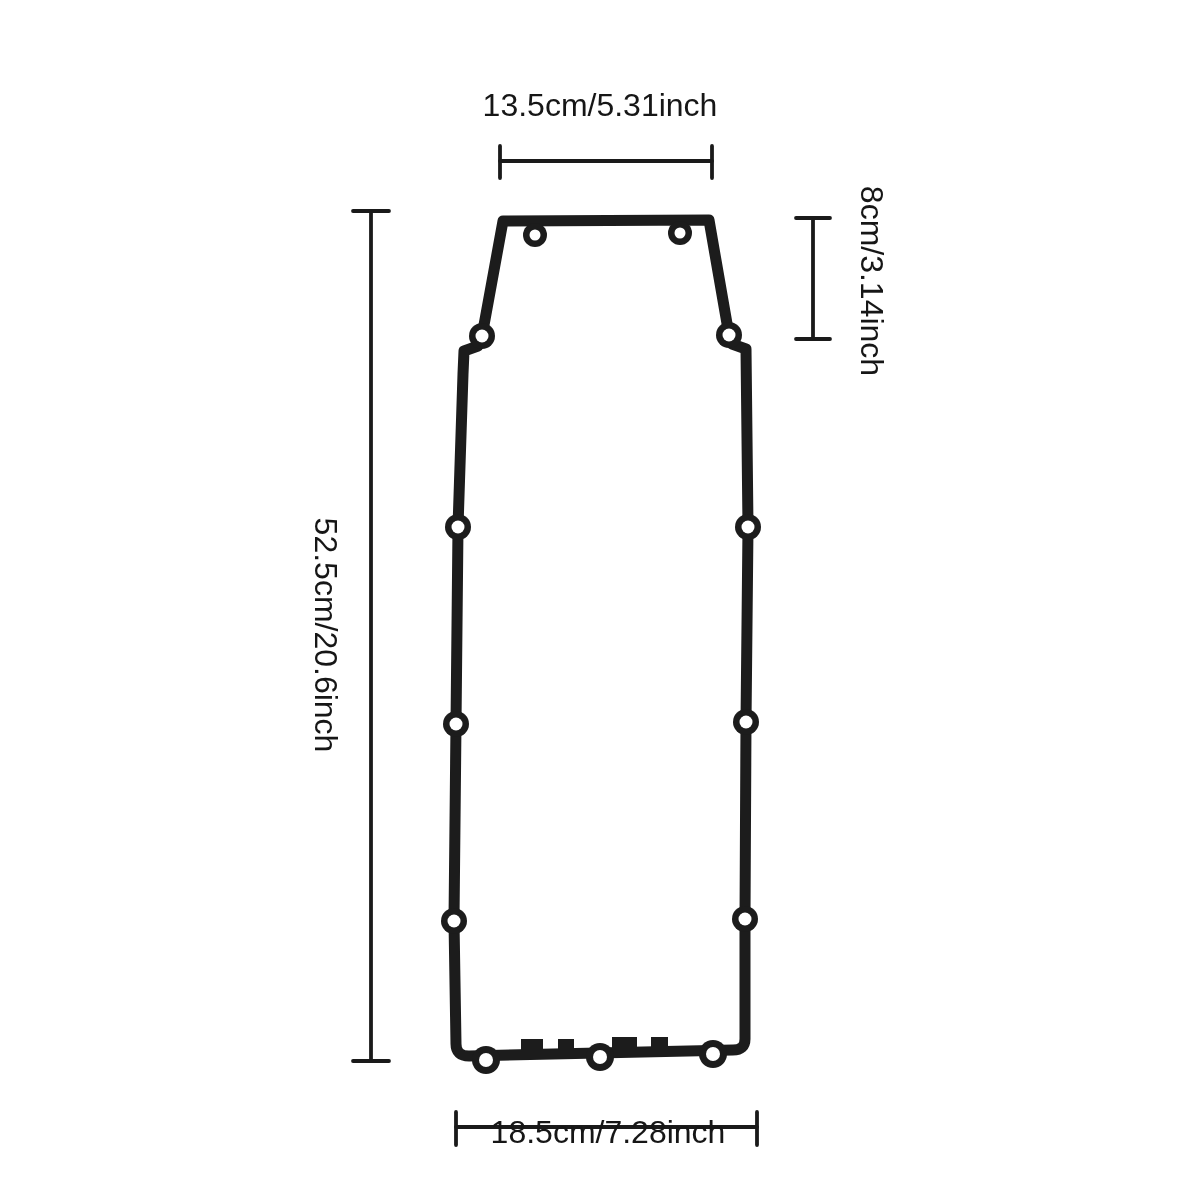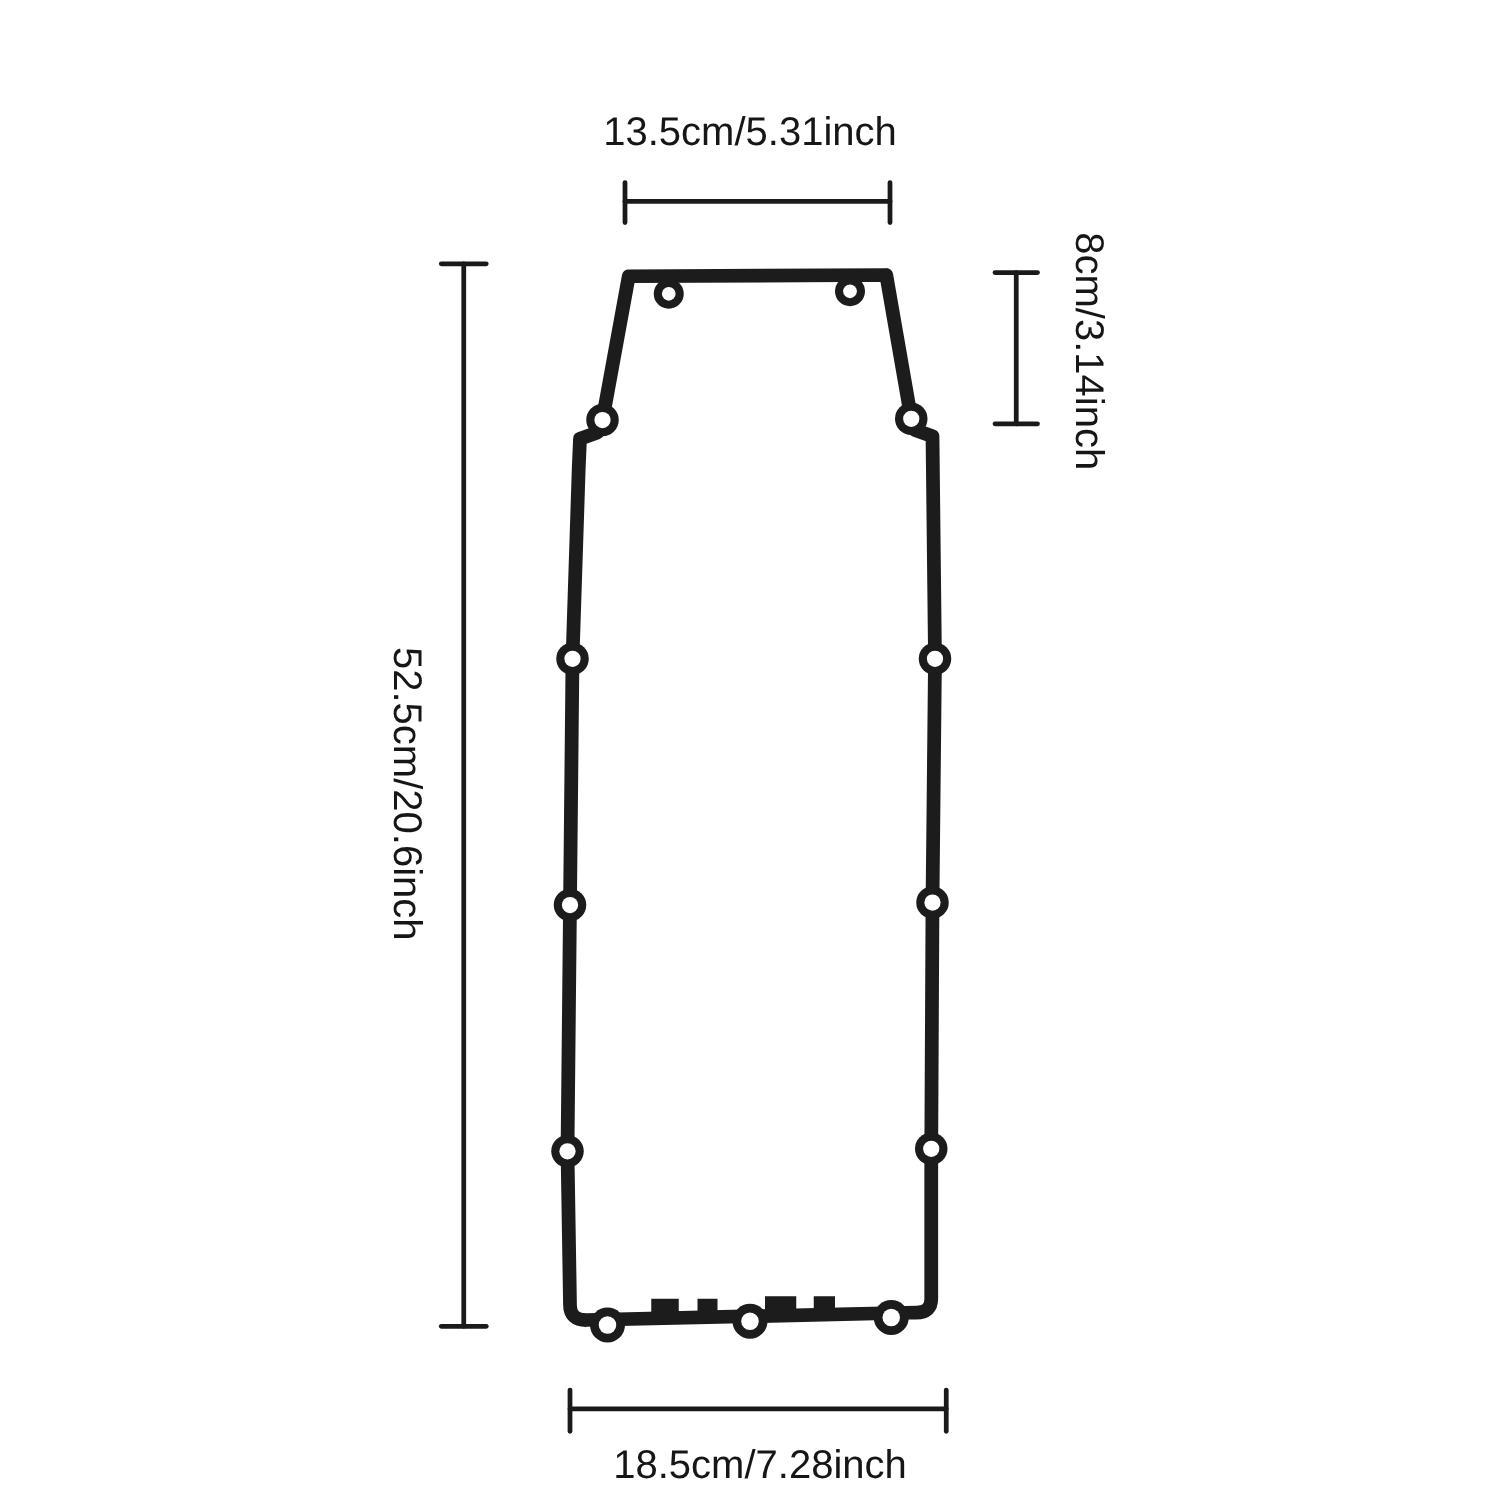--- a/index.html
+++ b/index.html
@@ -132,14 +132,14 @@
       </g>
     </g>
   </svg>
 
   <div class="dim-label horizontal" style="left:600px; top:61px;">13.5cm/5.31inch</div>
 
   <div class="dim-label vertical" style="left:326px; top:591px;">52.5cm/20.6inch</div>
 
   <div class="dim-label vertical" style="left:872px; top:237px;">8cm/3.14inch</div>
 
-  <div class="dim-label horizontal" style="left:608px; top:1127px;">18.5cm/7.28inch</div>
+  <div class="dim-label horizontal" style="left:608px; top:1088px;">18.5cm/7.28inch</div>
 </div>
 
 </body></html>

